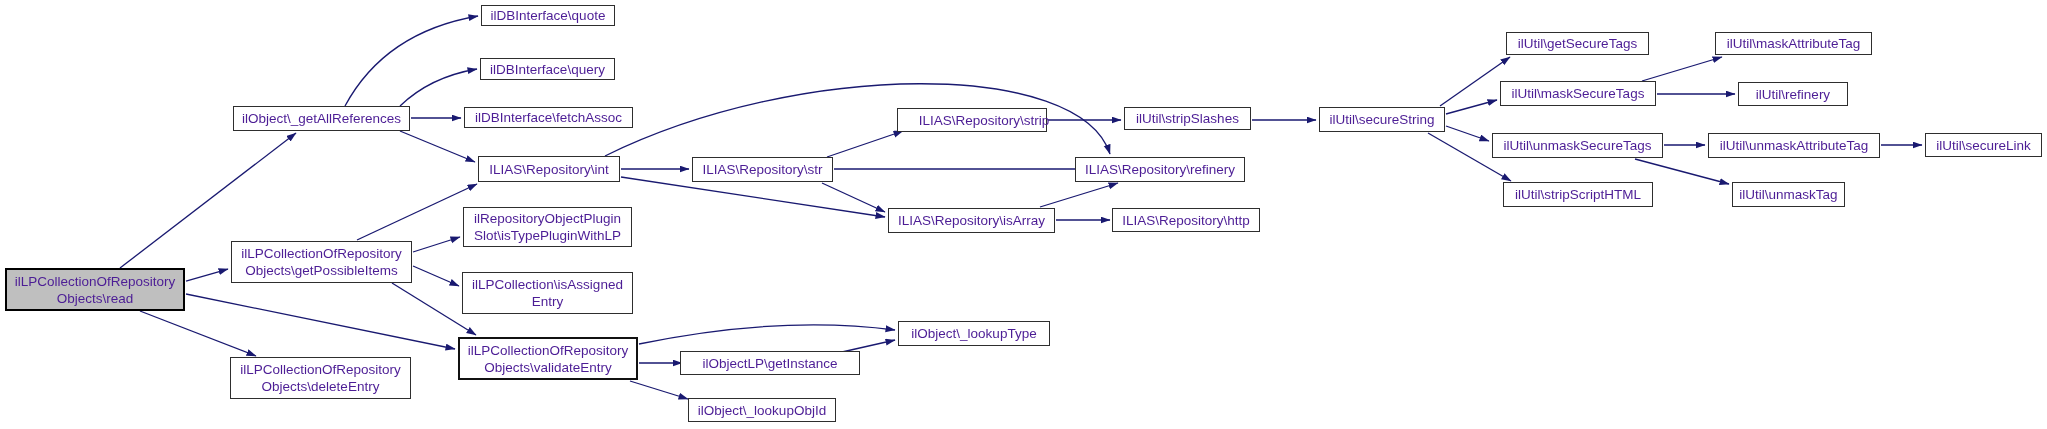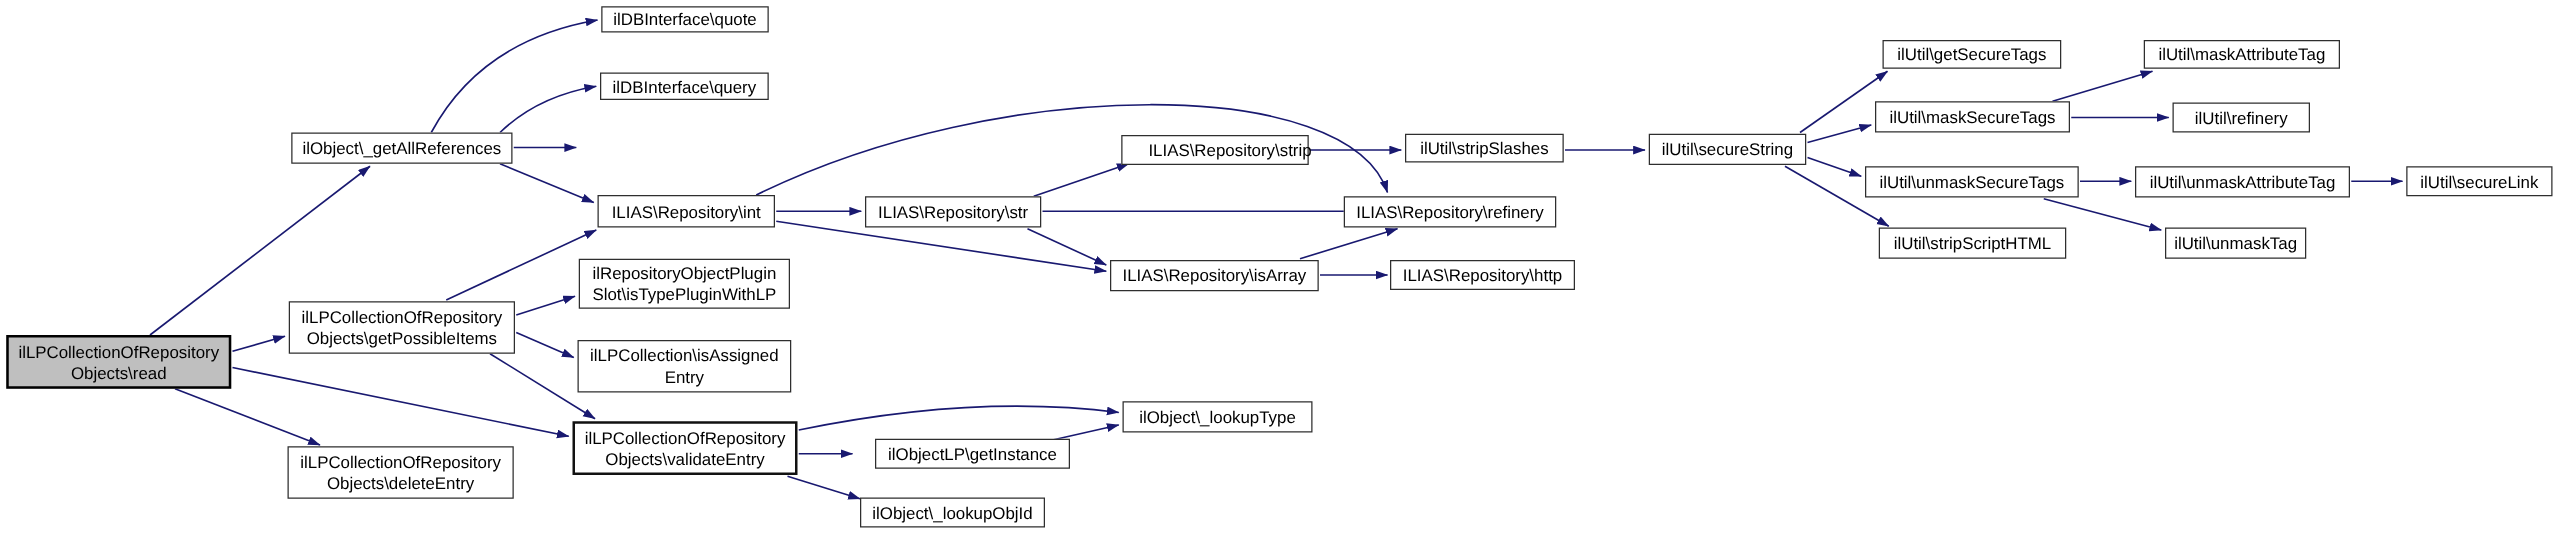--- a/index.html
+++ b/index.html
@@ -8,21 +8,21 @@
     font-family:"Liberation Sans", sans-serif;
     background:#ffffff;
     overflow:hidden;
   }
   svg.edges{position:absolute;left:0;top:0;width:100%;height:100%;pointer-events:none;}
   .gnode{
     position:absolute;
     box-sizing:border-box;
     border:1px solid #2e2e2e;
     background:#ffffff;
-    color:#000000;
+    color:#4c1d95;
     display:flex;
     align-items:center;
     justify-content:center;
     text-align:center;
     font-size:13.5px;
     line-height:1.26;
     white-space:pre-line;
     cursor:pointer;
     z-index:2;
   }
@@ -76,20 +76,21 @@
         <path d="M639 344 Q780 315 895 330" fill="none" stroke="#191970" stroke-width="1.3" marker-end="url(#arrow)"></path>
         <path d="M842 352 L895 340" fill="none" stroke="#191970" stroke-width="1.3" marker-end="url(#arrow)"></path>
       </g>
   </svg>
 
 <div class="gnode hl" style="left: 5px; top: 268px; width: 180px; height: 43px;">ilLPCollectionOfRepository
 Objects\read</div>
     <div class="gnode" style="left: 233px; top: 106px; width: 177px; height: 25px;">ilObject\_getAllReferences</div>
     <div class="gnode" style="left: 481px; top: 5px; width: 134px; height: 21px;">ilDBInterface\quote</div>
     <div class="gnode" style="left: 480px; top: 58px; width: 135px; height: 22px;">ilDBInterface\query</div>
+    <div class="gnode" style="left: 464px; top: 107px; width: 169px; height: 21px;">ilDBInterface\fetchAssoc</div>
     <div class="gnode" style="left: 478px; top: 156px; width: 142px; height: 26px;">ILIAS\Repository\int</div>
     <div class="gnode" style="left: 692px; top: 157px; width: 141px; height: 25px;">ILIAS\Repository\str</div>
     <div class="gnode" style="left: 897px; top: 108px; width: 150px; height: 24px; padding-left: 24px;">ILIAS\Repository\strip</div>
     <div class="gnode" style="left: 888px; top: 208px; width: 167px; height: 25px;">ILIAS\Repository\isArray</div>
     <div class="gnode" style="left: 1075px; top: 157px; width: 170px; height: 25px;">ILIAS\Repository\refinery</div>
     <div class="gnode" style="left: 1112px; top: 208px; width: 148px; height: 24px;">ILIAS\Repository\http</div>
     <div class="gnode" style="left: 1124px; top: 107px; width: 127px; height: 23px;">ilUtil\stripSlashes</div>
     <div class="gnode" style="left: 1319px; top: 107px; width: 126px; height: 25px;">ilUtil\secureString</div>
     <div class="gnode" style="left: 1506px; top: 32px; width: 143px; height: 23px;">ilUtil\getSecureTags</div>
     <div class="gnode" style="left: 1500px; top: 81px; width: 156px; height: 25px;">ilUtil\maskSecureTags</div>
@@ -103,16 +104,16 @@
     <div class="gnode" style="left: 231px; top: 241px; width: 181px; height: 42px;">ilLPCollectionOfRepository
 Objects\getPossibleItems</div>
     <div class="gnode" style="left: 463px; top: 207px; width: 169px; height: 40px;">ilRepositoryObjectPlugin
 Slot\isTypePluginWithLP</div>
     <div class="gnode" style="left: 462px; top: 272px; width: 171px; height: 42px;">ilLPCollection\isAssigned
 Entry</div>
     <div class="gnode bold" style="left: 458px; top: 337px; width: 180px; height: 43px;">ilLPCollectionOfRepository
 Objects\validateEntry</div>
     <div class="gnode" style="left: 230px; top: 357px; width: 181px; height: 42px;">ilLPCollectionOfRepository
 Objects\deleteEntry</div>
-    <div class="gnode" style="left: 700px; top: 351px; width: 156px; height: 24px;">ilObjectLP\getInstance</div>
+    <div class="gnode" style="left: 680px; top: 351px; width: 180px; height: 24px;">ilObjectLP\getInstance</div>
     <div class="gnode" style="left: 688px; top: 398px; width: 148px; height: 24px;">ilObject\_lookupObjId</div>
     <div class="gnode" style="left: 898px; top: 321px; width: 152px; height: 25px;">ilObject\_lookupType</div>
   </div>
 
 </body></html>

